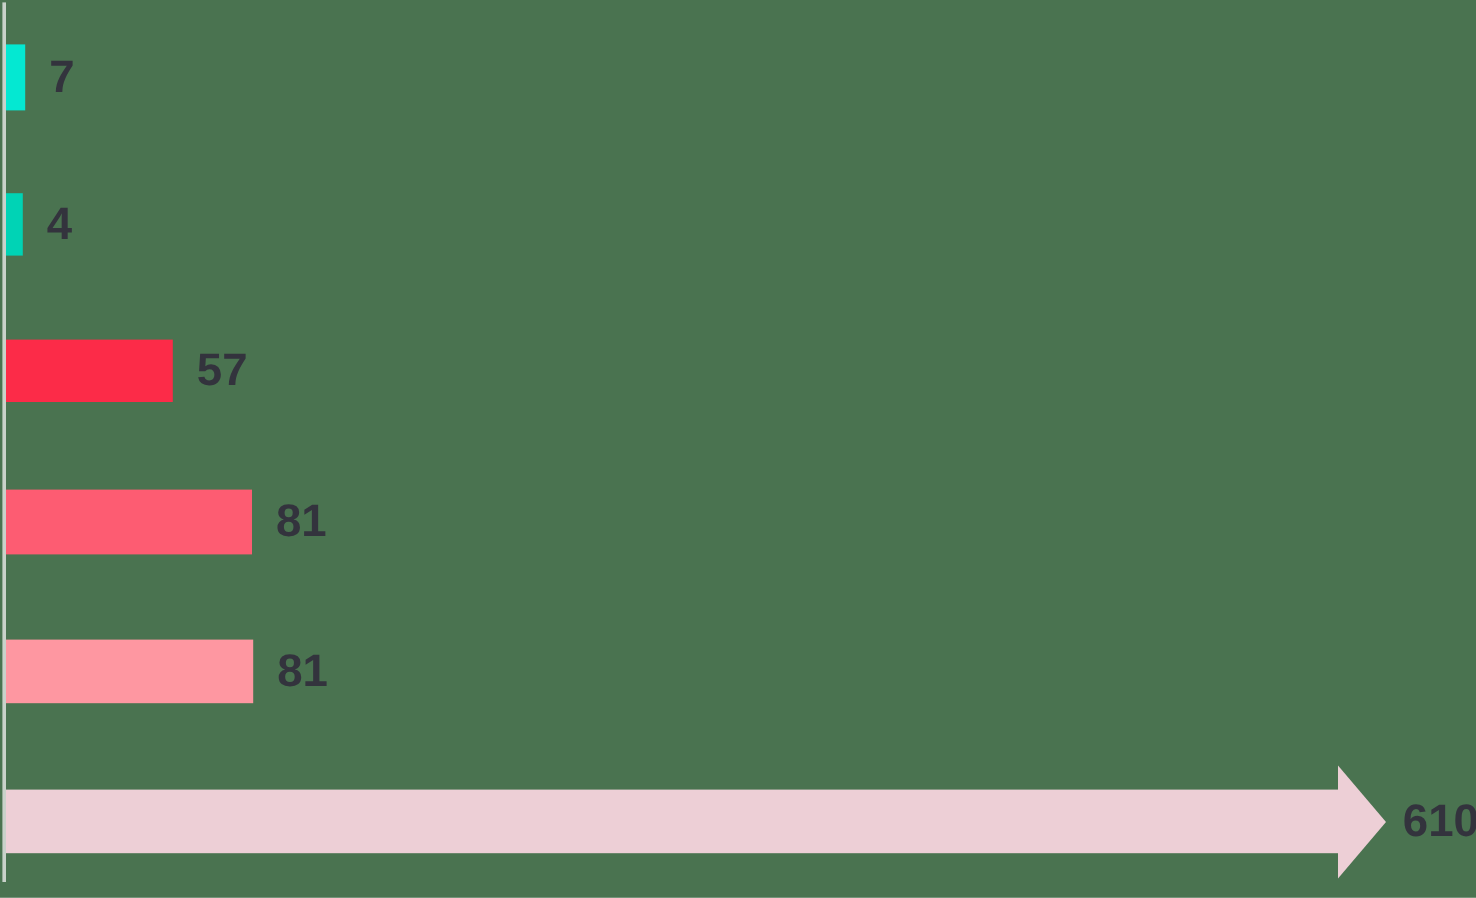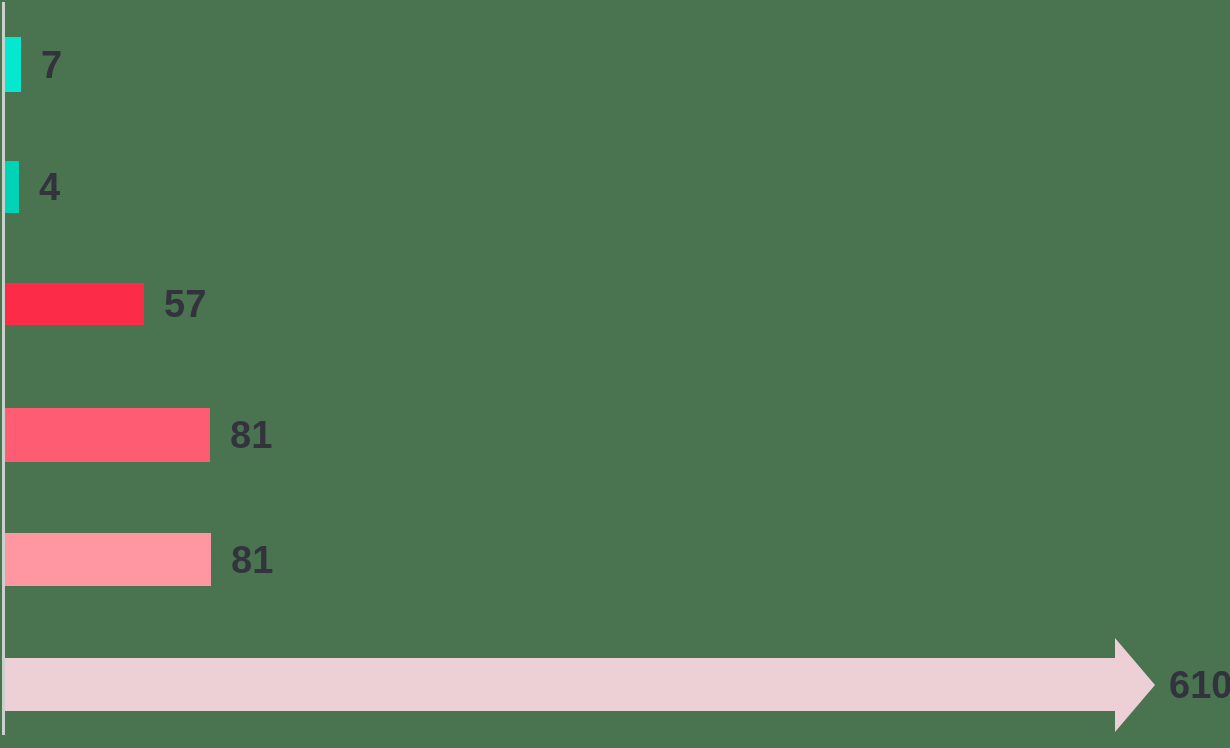--- a/index.html
+++ b/index.html
@@ -32,21 +32,21 @@
   <div class="axis-line" style="left: 2px; top: 2px; width: 3px; height: 733px; background: rgb(201, 210, 202);"></div>
   <div id="rows-host">
       <div class="bar-row" style="top: 37px; height: 55px;">
         <div class="bar-rect" style="width: 16px; height: 100%; background: rgb(4, 232, 210);"></div>
         <div class="bar-value-label" style="margin-left: 20px; font-size: 38px; color: rgb(51, 51, 61);">7</div>
       </div>
       <div class="bar-row" style="top: 161px; height: 52px;">
         <div class="bar-rect" style="width: 14px; height: 100%; background: rgb(0, 211, 181);"></div>
         <div class="bar-value-label" style="margin-left: 20px; font-size: 38px; color: rgb(51, 51, 61);">4</div>
       </div>
-      <div class="bar-row" style="top: 283px; height: 42px;">
+      <div class="bar-row" style="top: 283px; height: 52px;">
         <div class="bar-rect" style="width: 139px; height: 100%; background: rgb(252, 43, 72);"></div>
         <div class="bar-value-label" style="margin-left: 20px; font-size: 38px; color: rgb(51, 51, 61);">57</div>
       </div>
       <div class="bar-row" style="top: 408px; height: 54px;">
         <div class="bar-rect" style="width: 205px; height: 100%; background: rgb(253, 92, 114);"></div>
         <div class="bar-value-label" style="margin-left: 20px; font-size: 38px; color: rgb(51, 51, 61);">81</div>
       </div>
       <div class="bar-row" style="top: 533px; height: 53px;">
         <div class="bar-rect" style="width: 206px; height: 100%; background: rgb(254, 151, 161);"></div>
         <div class="bar-value-label" style="margin-left: 20px; font-size: 38px; color: rgb(51, 51, 61);">81</div>

